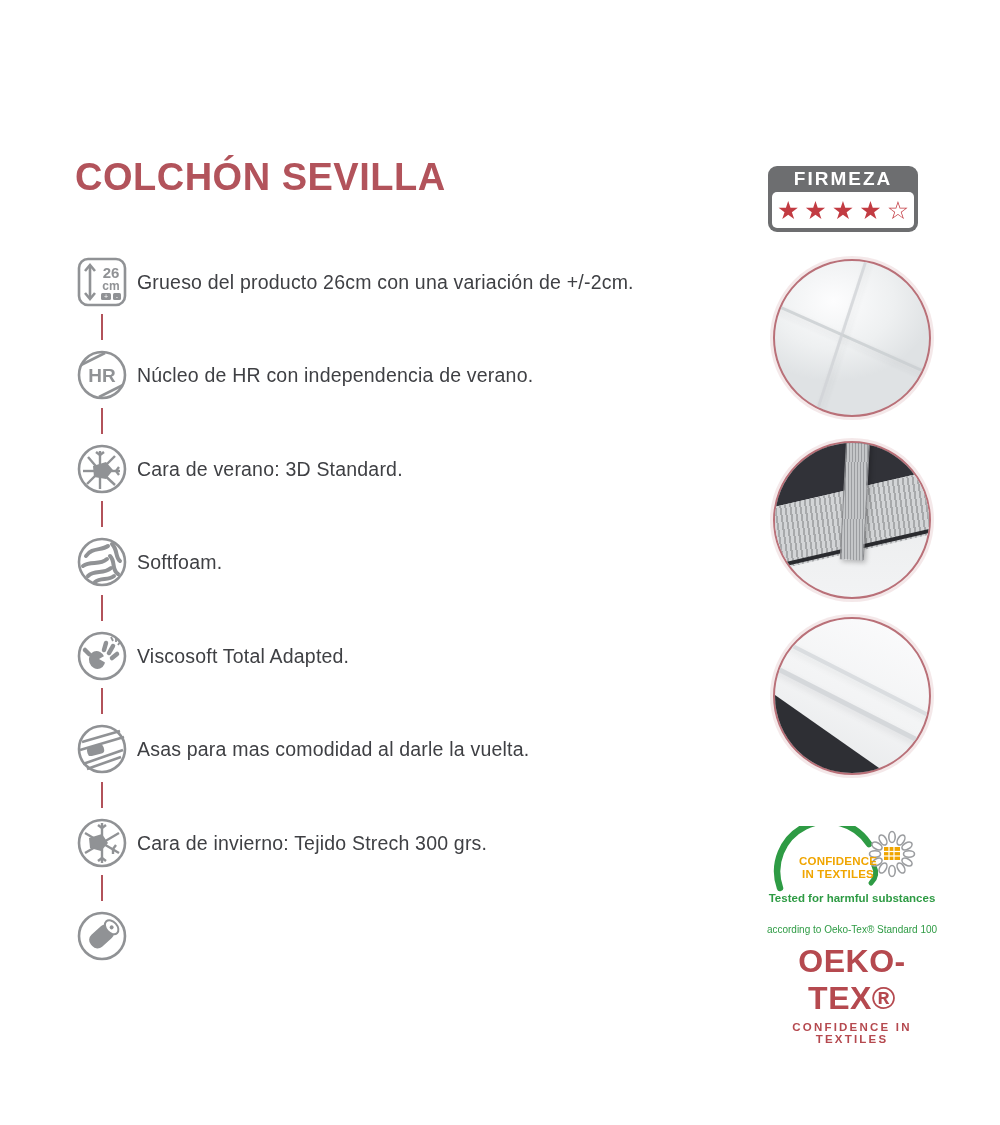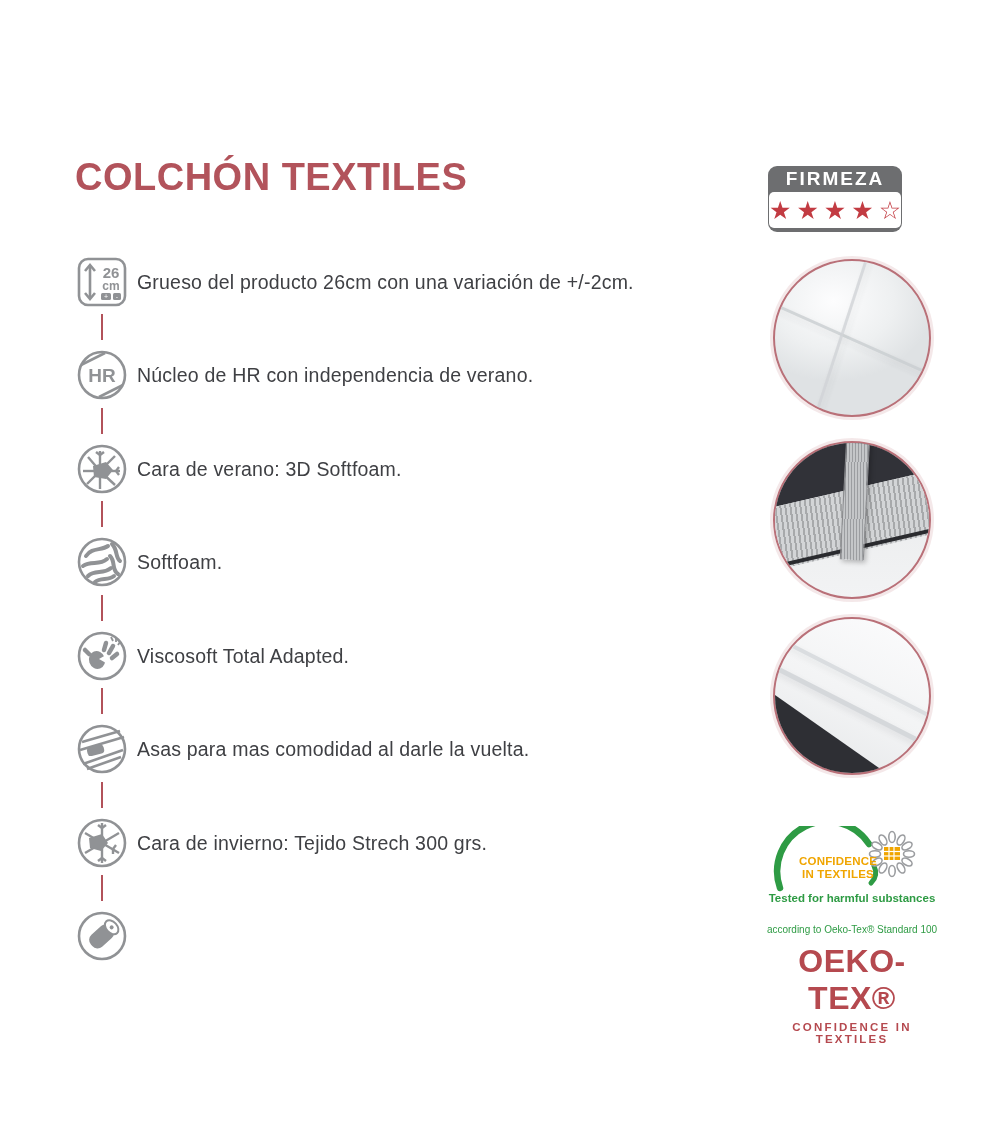--- a/index.html
+++ b/index.html
@@ -7,24 +7,23 @@
     position:relative;width:1000px;height:1125px;background:#ffffff;
     font-family:"Liberation Sans", sans-serif;overflow:hidden;
   }
   
   .page-title{
     position:absolute;left:75px;top:156px;
     font-size:38px;font-weight:600;letter-spacing:.5px;color:#b2535b;
   }
   
   .firmeza{
-    position:absolute;left:768px;top:166px;width:134px;height:66px;
+    position:absolute;left:768px;top:166px;width:150px;height:66px;
     background:#6d6e70;border-radius:9px;display:flex;flex-direction:column;
     box-sizing:border-box;
-    align-items:center;
   }
   .firmeza-label{
     height:26px;display:flex;align-items:center;justify-content:center;
     color:#fff;font-size:19px;font-weight:700;letter-spacing:2px;
   }
   .firmeza-panel{
     flex:1;margin:0 4px 4px;background:#fff;border-radius:5px;
     display:flex;align-items:center;justify-content:center;gap:5px;
   }
   .star{font-size:25px;line-height:1;color:#c23b42;}
@@ -89,21 +88,21 @@
     letter-spacing:.5px;margin-top:8px;}
   .oeko-subtitle{text-align:center;color:#b5494f;font-weight:700;font-size:11.5px;
     letter-spacing:2.2px;margin-top:4px;}
   svg{display:block;}
 </style>
 </head>
 <body>
 
 <div class="canvas">
 
-  <div class="page-title">COLCHÓN TEXTILES</div>
+  <div class="page-title">COLCHÓN SEVILLA</div>
 
   <div class="firmeza">
     <div class="firmeza-label">FIRMEZA</div>
     <div class="firmeza-panel">
       <span class="star">★</span>
       <span class="star">★</span>
       <span class="star">★</span>
       <span class="star">★</span>
       <span class="star">☆</span>
     </div>
@@ -157,21 +156,21 @@
           <line x1="25" y1="29" x2="8" y2="29"></line>
             <line x1="25" y1="29" x2="13" y2="15"></line>
           <line x1="25" y1="13" x2="21" y2="10"></line>
             <line x1="25" y1="13" x2="29" y2="10"></line>
           <line x1="41" y1="29" x2="44" y2="25"></line>
             <line x1="41" y1="29" x2="44" y2="33"></line>
         </g>
         <path d="M18,24 L31,20 L38,28 L31,37 L19,35 Z" fill="#909295" stroke="none"></path>
       </svg>
     </span>
-    <span class="feature-text">Cara de verano: 3D Softfoam.</span>
+    <span class="feature-text">Cara de verano: 3D Standard.</span>
   </div>
 
   <div class="connector" style="top:501px"></div>
 
   <div class="feature-row" style="top:534px">
     <span class="feature-icon">
       <svg viewBox="0 0 54 54" width="54" height="54" stroke="#909295" fill="none" stroke-width="2.6">
         <circle cx="27" cy="27" r="23"></circle>
         <g stroke-width="4" stroke-linecap="round">
           <path d="M11,21 C17,12 26,16 33,11"></path>

